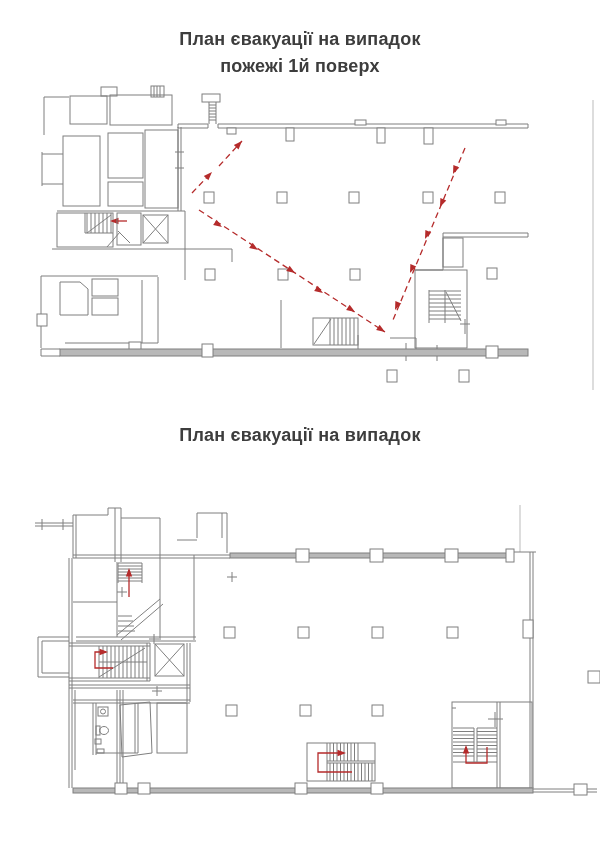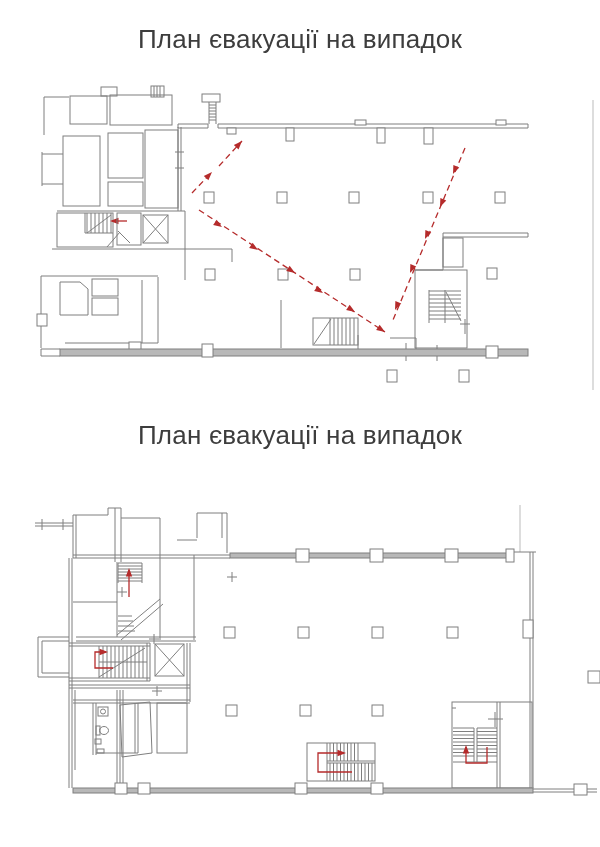--- a/index.html
+++ b/index.html
@@ -7,41 +7,42 @@
     --wall-fill:#b8b8b8;
     --evacuation-arrow:#b52b2b;
     --title-text:#3d3d3d;
     --boundary-line:#c6c6c6;
     --page-bg:#ffffff;
   }
   html,body{margin:0;padding:0;}
   body{width:600px;height:847px;background:var(--page-bg);font-family:"Liberation Sans",sans-serif;overflow:hidden;}
   .page{position:relative;width:600px;height:847px;background:var(--page-bg);}
   .plan-title{position:absolute;left:0;width:600px;text-align:center;color:var(--title-text);
-    font-size:26px;line-height:27px;font-weight:400;letter-spacing:.2px;}
+    font-size:18px;line-height:27px;font-weight:700;letter-spacing:.2px;}
   #title-floor1{top:26px;}
   #title-floor2{top:422px;}
   svg.plan{position:absolute;left:0;display:block;}
   #plan1{top:80px;}
   #plan2{top:498px;}
   .w{stroke:var(--wall-line);fill:none;stroke-width:1;}
   .box{fill:#ffffff;stroke:var(--wall-line);stroke-width:1;}
   .wf{fill:var(--wall-fill);stroke:var(--wall-line);stroke-width:1;}
   .bnd{stroke:var(--boundary-line);fill:none;stroke-width:1.2;}
   .red{stroke:var(--evacuation-arrow);fill:none;stroke-width:1.3;}
   .redd{stroke:var(--evacuation-arrow);fill:none;stroke-width:1.3;stroke-dasharray:6 4;}
   .redf{fill:var(--evacuation-arrow);stroke:none;}
 </style>
 </head>
 <body>
 
 <div class="page">
 
   <div class="plan-title" id="title-floor1">
     <div>План євакуації на випадок</div>
+    <div>пожежі 1й поверх</div>
   </div>
 
   <svg id="plan1" class="plan" width="600" height="320" viewBox="0 80 600 320">
     <defs>
       <path id="ah" d="M0 0 L-8.5 3.2 L-8.5 -3.2 Z"></path>
     </defs>
 
     <path class="bnd" d="M593,100 V390"></path>
 
     <g>

